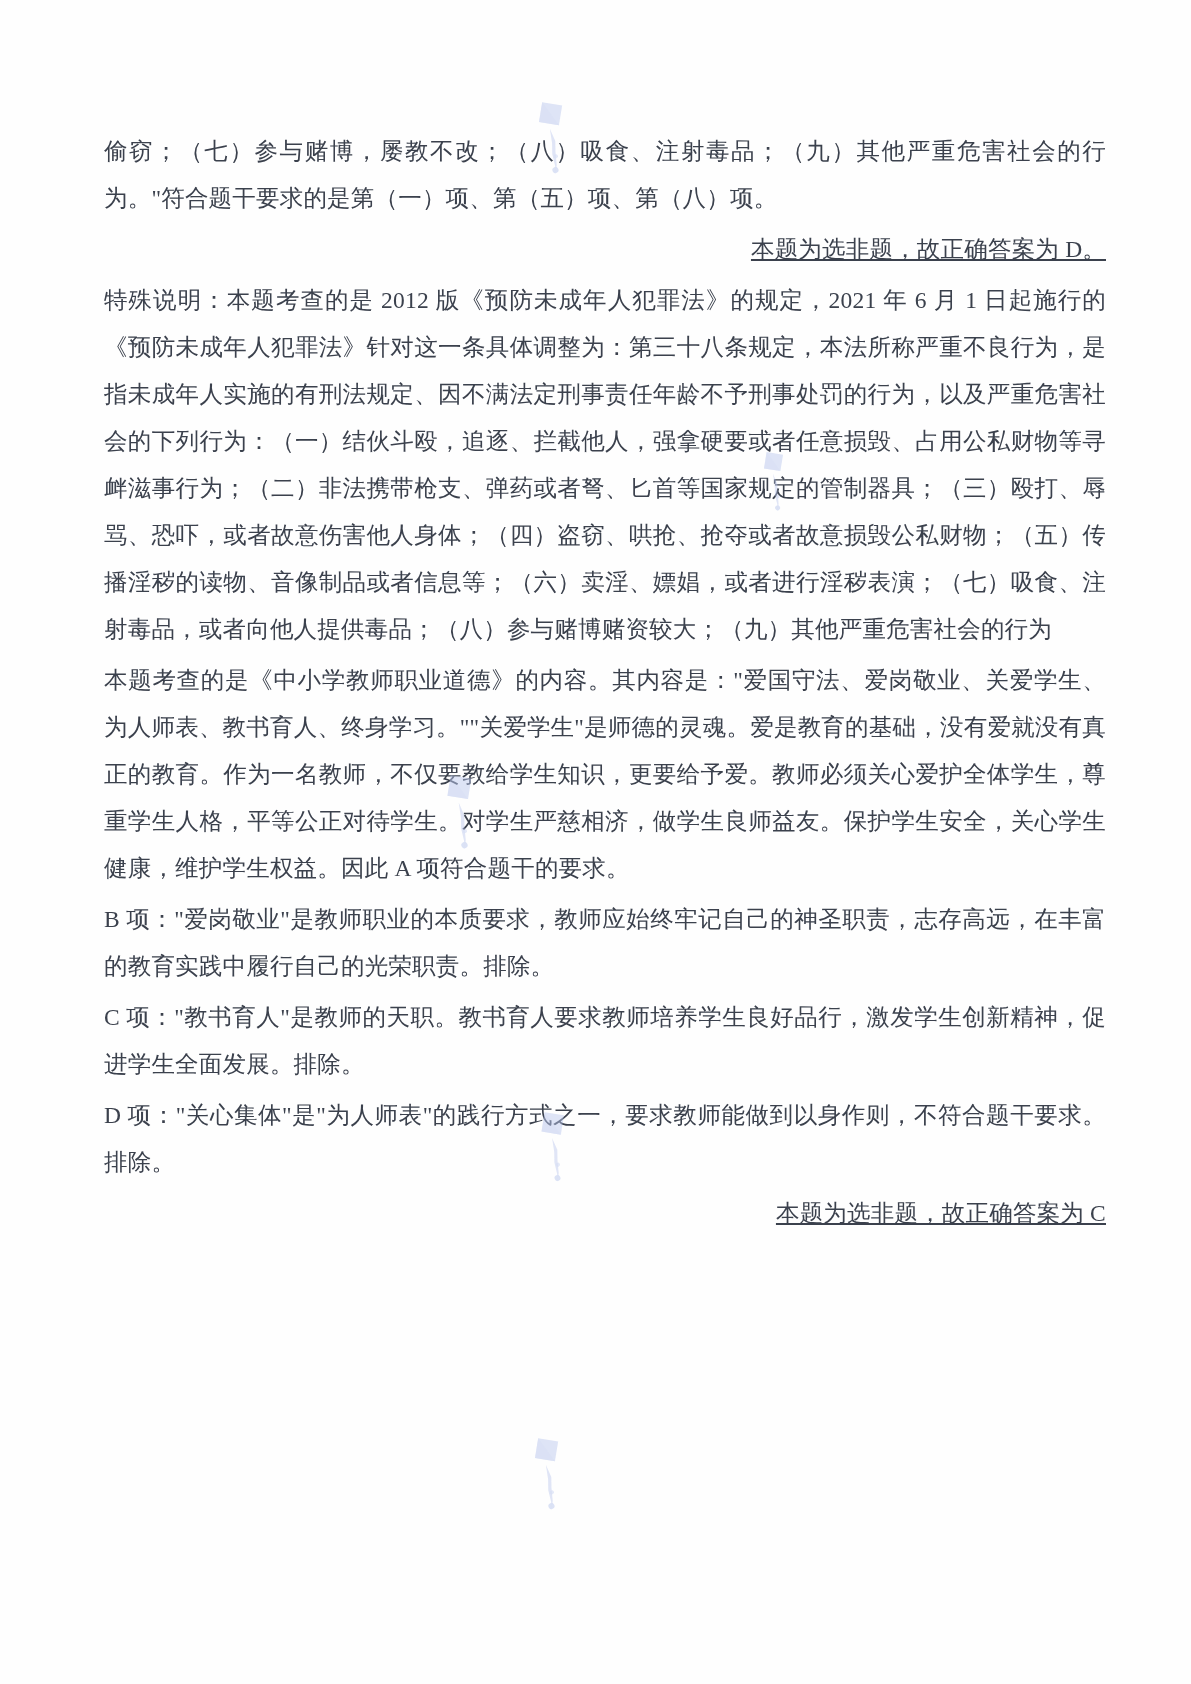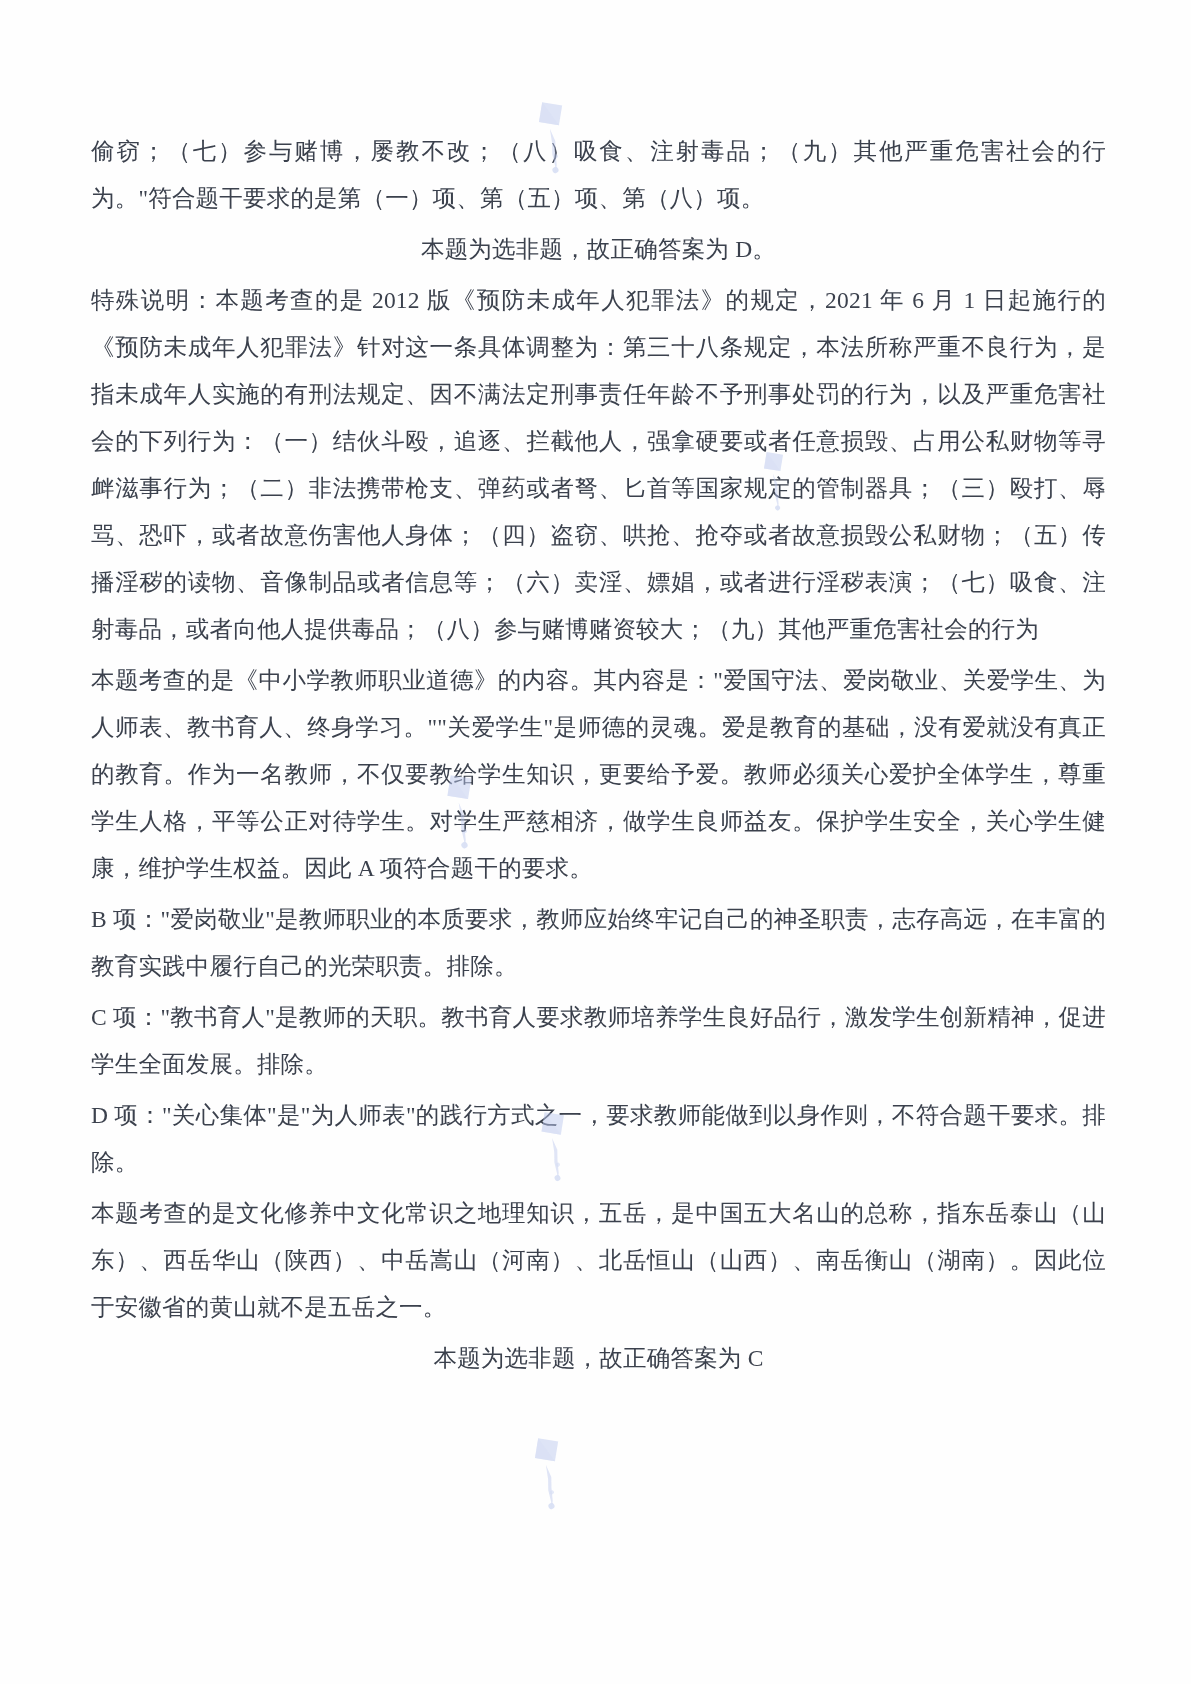--- a/index.html
+++ b/index.html
@@ -23,38 +23,39 @@
   }
 
   .content {
     position: absolute;
     left: 88px;
     top: 128px;
     width: 1018px;
   }
 
   p.para {
-    margin: 0 0 0.0px 3px;
+    margin: 0 0 0.0px 16px;
     padding: 0;
     font-size: 23.5px;
     line-height: 47px;
     text-align: justify;
     text-justify: inter-character;
     letter-spacing: 0.2px;
     color: #3b414d;
     word-break: break-all;
     text-indent: 0;
   }
 
   p.para + p.para {
     margin-top: 4px;
   }
 
   p.para.last-short {
-    text-align: center;
+    text-align: right;
+    text-decoration: underline;
   }
 
   h2.section-heading {
     margin: 14px 0 6px 0;
     padding: 0;
     font-size: 23.5px;
     line-height: 44px;
     font-weight: bold;
     color: #2f343f;
     letter-spacing: 0.4px;
@@ -98,21 +99,20 @@
     <p class="para">本题考查的是《中小学教师职业道德》的内容。其内容是："爱国守法、爱岗敬业、关爱学生、为人师表、教书育人、终身学习。""关爱学生"是师德的灵魂。爱是教育的基础，没有爱就没有真正的教育。作为一名教师，不仅要教给学生知识，更要给予爱。教师必须关心爱护全体学生，尊重学生人格，平等公正对待学生。对学生严慈相济，做学生良师益友。保护学生安全，关心学生健康，维护学生权益。因此 A 项符合题干的要求。</p>
 
     <p class="para">B 项："爱岗敬业"是教师职业的本质要求，教师应始终牢记自己的神圣职责，志存高远，在丰富的教育实践中履行自己的光荣职责。排除。</p>
 
     <p class="para">C 项："教书育人"是教师的天职。教书育人要求教师培养学生良好品行，激发学生创新精神，促进学生全面发展。排除。</p>
 
     <p class="para">D 项："关心集体"是"为人师表"的践行方式之一，要求教师能做到以身作则，不符合题干要求。排除。</p>
 
 
 
-    <p class="para">本题考查的是文化修养中文化常识之地理知识，五岳，是中国五大名山的总称，指东岳泰山（山东）、西岳华山（陕西）、中岳嵩山（河南）、北岳恒山（山西）、南岳衡山（湖南）。因此位于安徽省的黄山就不是五岳之一。</p>
 
     <p class="para last-short">本题为选非题，故正确答案为 C</p>
 
   </div>
 
   <div class="wm wm-1">
     <svg width="56" height="78" viewBox="0 0 56 78">
       <g fill="#b9c6ec">
         <path d="M34 2 L50 16 L36 32 L20 18 Z" opacity="0.85"></path>
         <path d="M34 2 L36 32 L20 18 Z" opacity="0.55"></path>

